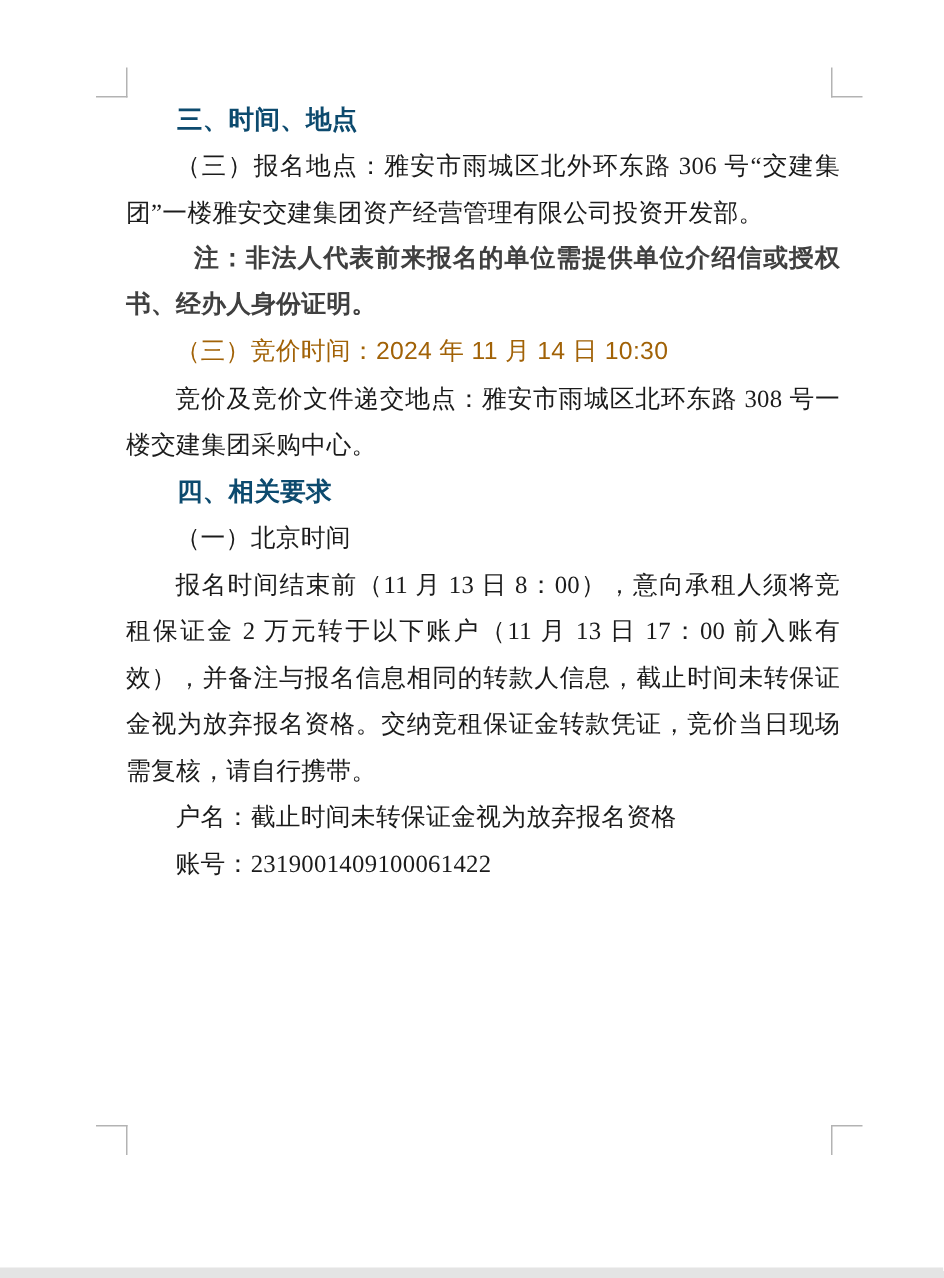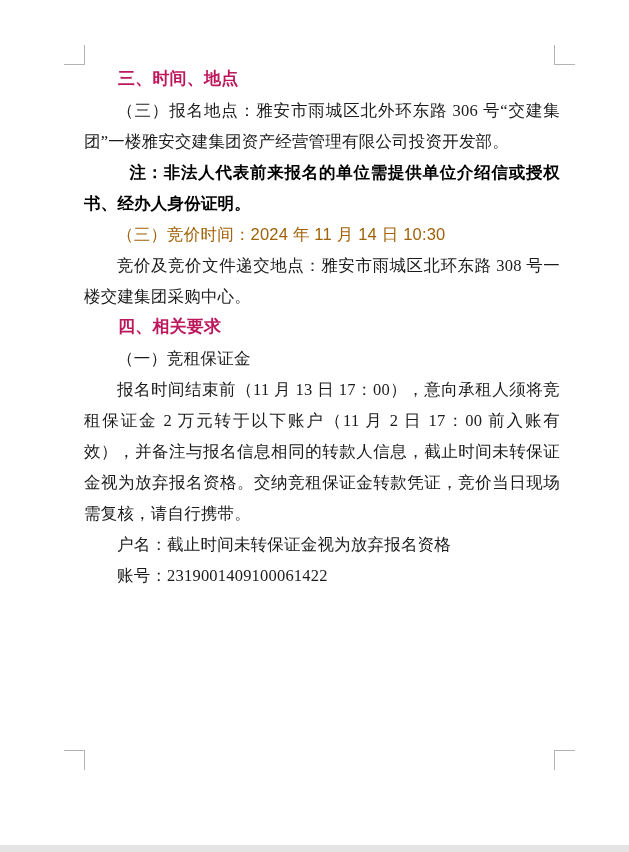--- a/index.html
+++ b/index.html
@@ -25,29 +25,29 @@
     line-height: 31px;
     letter-spacing: 0.2px;
     color: #1b1b1b;
     text-align: justify;
   }
   .para {
     margin: 0;
     text-indent: 2em;
   }
   .para.heading {
-    font-family: Liberation Mono, monospace;
+    font-family: Liberation Serif, serif;
     font-weight: bold;
     font-size: 17px;
-    color: #be185d;
+    color: #0c4a6e;
   }
   .para.note {
     font-family: "Liberation Sans", "DejaVu Sans", sans-serif;
     font-weight: bold;
-    color: #000000;
+    color: #404040;
     text-indent: 2.75em;
   }
   .para.sans {
     font-family: "Liberation Sans", "DejaVu Sans", sans-serif;
     color: #a16207;
   }
   
   .crop {
     position: absolute;
     width: 20px;
@@ -77,21 +77,21 @@
   <div class="crop bl"></div>
   <div class="crop br"></div>
 
   <div class="content">
       <p class="para heading">三、时间、地点</p>
       <p class="para ">（三）报名地点：雅安市雨城区北外环东路 306 号“交建集团”一楼雅安交建集团资产经营管理有限公司投资开发部。</p>
       <p class="para note">注：非法人代表前来报名的单位需提供单位介绍信或授权书、经办人身份证明。</p>
       <p class="para sans">（三）竞价时间：2024 年 11 月 14 日 10:30</p>
       <p class="para ">竞价及竞价文件递交地点：雅安市雨城区北环东路 308 号一楼交建集团采购中心。</p>
       <p class="para heading">四、相关要求</p>
-      <p class="para ">（一）竞租保证金</p>
-      <p class="para ">报名时间结束前（11 月 13 日 17：00），意向承租人须将竞租保证金 2 万元转于以下账户（11 月 2 日 17：00 前入账有效），并备注与报名信息相同的转款人信息，截止时间未转保证金视为放弃报名资格。交纳竞租保证金转款凭证，竞价当日现场需复核，请自行携带。</p>
+      <p class="para ">（一）北京时间</p>
+      <p class="para ">报名时间结束前（11 月 13 日 8：00），意向承租人须将竞租保证金 2 万元转于以下账户（11 月 13 日 17：00 前入账有效），并备注与报名信息相同的转款人信息，截止时间未转保证金视为放弃报名资格。交纳竞租保证金转款凭证，竞价当日现场需复核，请自行携带。</p>
       <p class="para ">户名：截止时间未转保证金视为放弃报名资格</p>
       <p class="para ">账号：2319001409100061422</p>
     </div>
 
   <div class="page-bottom-strip"></div>
 
 </div>
 
 </body></html>

